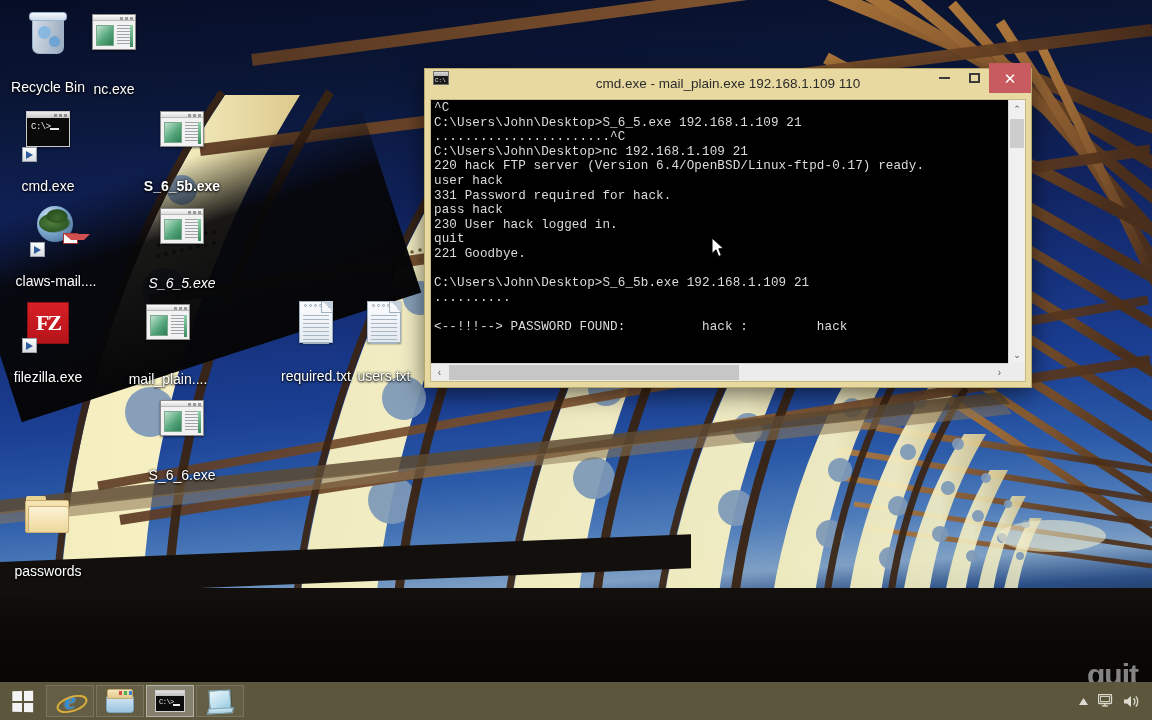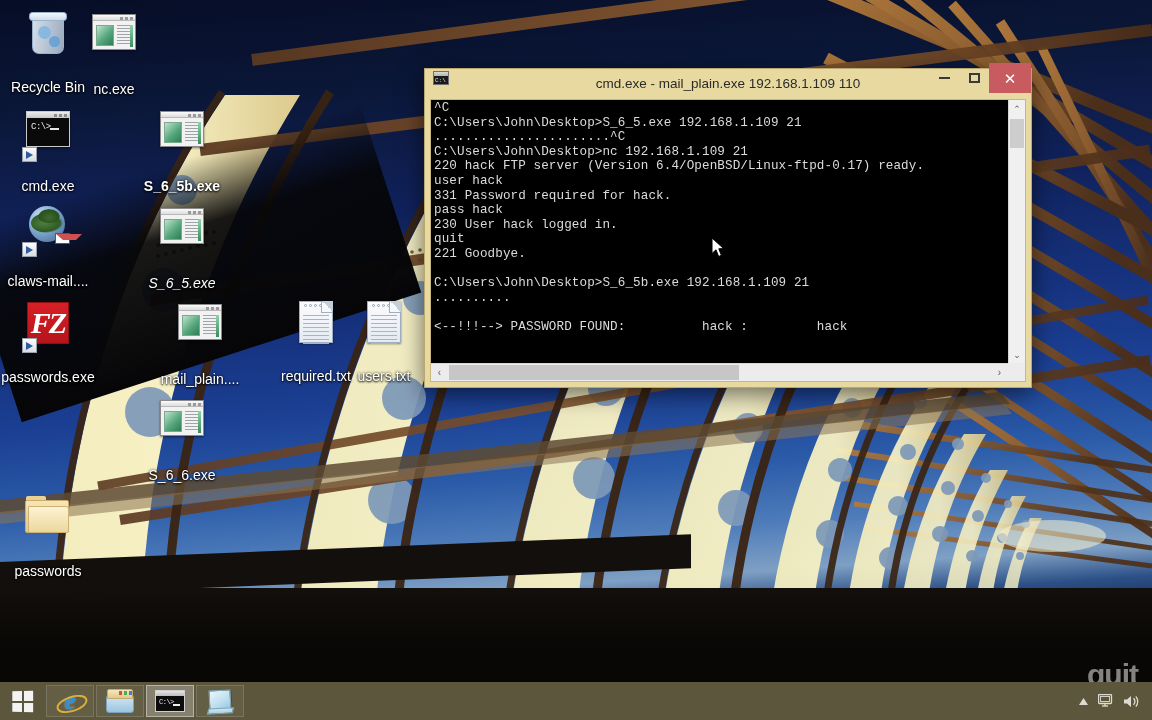--- a/index.html
+++ b/index.html
@@ -230,21 +230,21 @@
   
   .ico-fz {
     width: 42px; height: 42px; margin: 4px auto 0;
     background: linear-gradient(#d81f26,#b5141b);
     position: relative;
     border: 1px solid #8d1014;
   }
   .ico-fz .fzmark {
     position: absolute; inset: 0;
     color: #fff; font-family: "Liberation Serif", serif;
-    font-weight: bold; font-size: 30px; font-style: italic;
+    font-weight: bold; font-size: 22px; 
     line-height: 40px; text-align: center; letter-spacing: -2px;
   }
 
   
   .ico-txt {
     width: 34px; height: 42px; margin: 3px auto 0;
     position: relative;
     background: linear-gradient(#fbfcfe,#e4eaf1);
     border: 1px solid #9fb0c2;
     box-shadow: 0 1px 2px rgba(0,0,0,.45);
@@ -782,21 +782,21 @@
               <span></span>
               <span></span>
               <span></span>
               <span></span>
             </div>
             <div class="grn"></div>
           </div>
         </div>
         <div class="icon-label">S_6_5b.exe</div>
       </div>
-      <div class="icon-cell" style="left: 0px; top: 202px;">
+      <div class="icon-cell" style="left: 8px; top: 202px;">
         <div class="icon-art">
           <div class="ico-claws">
             <div class="globe"></div>
             <div class="env"></div>
           </div>
           <span class="shortcut"></span>
         </div>
         <div class="icon-label">claws-mail....</div>
       </div>
       <div class="icon-cell" style="left: 134px; top: 202px; font-style: italic;">
@@ -822,23 +822,23 @@
         </div>
         <div class="icon-label">S_6_5.exe</div>
       </div>
       <div class="icon-cell" style="left: 0px; top: 298px;">
         <div class="icon-art">
           <div class="ico-fz">
             <div class="fzmark">FZ</div>
           </div>
           <span class="shortcut"></span>
         </div>
-        <div class="icon-label">passwords.exe</div>
-      </div>
-      <div class="icon-cell" style="left: 152px; top: 298px;">
+        <div class="icon-label">filezilla.exe</div>
+      </div>
+      <div class="icon-cell" style="left: 120px; top: 298px;">
         <div class="icon-art">
           <div class="ico-exe">
             <div class="tbar">
               <i></i>
               <i></i>
               <i></i>
             </div>
             <div class="pane"></div>
             <div class="lines">
               <span></span>

